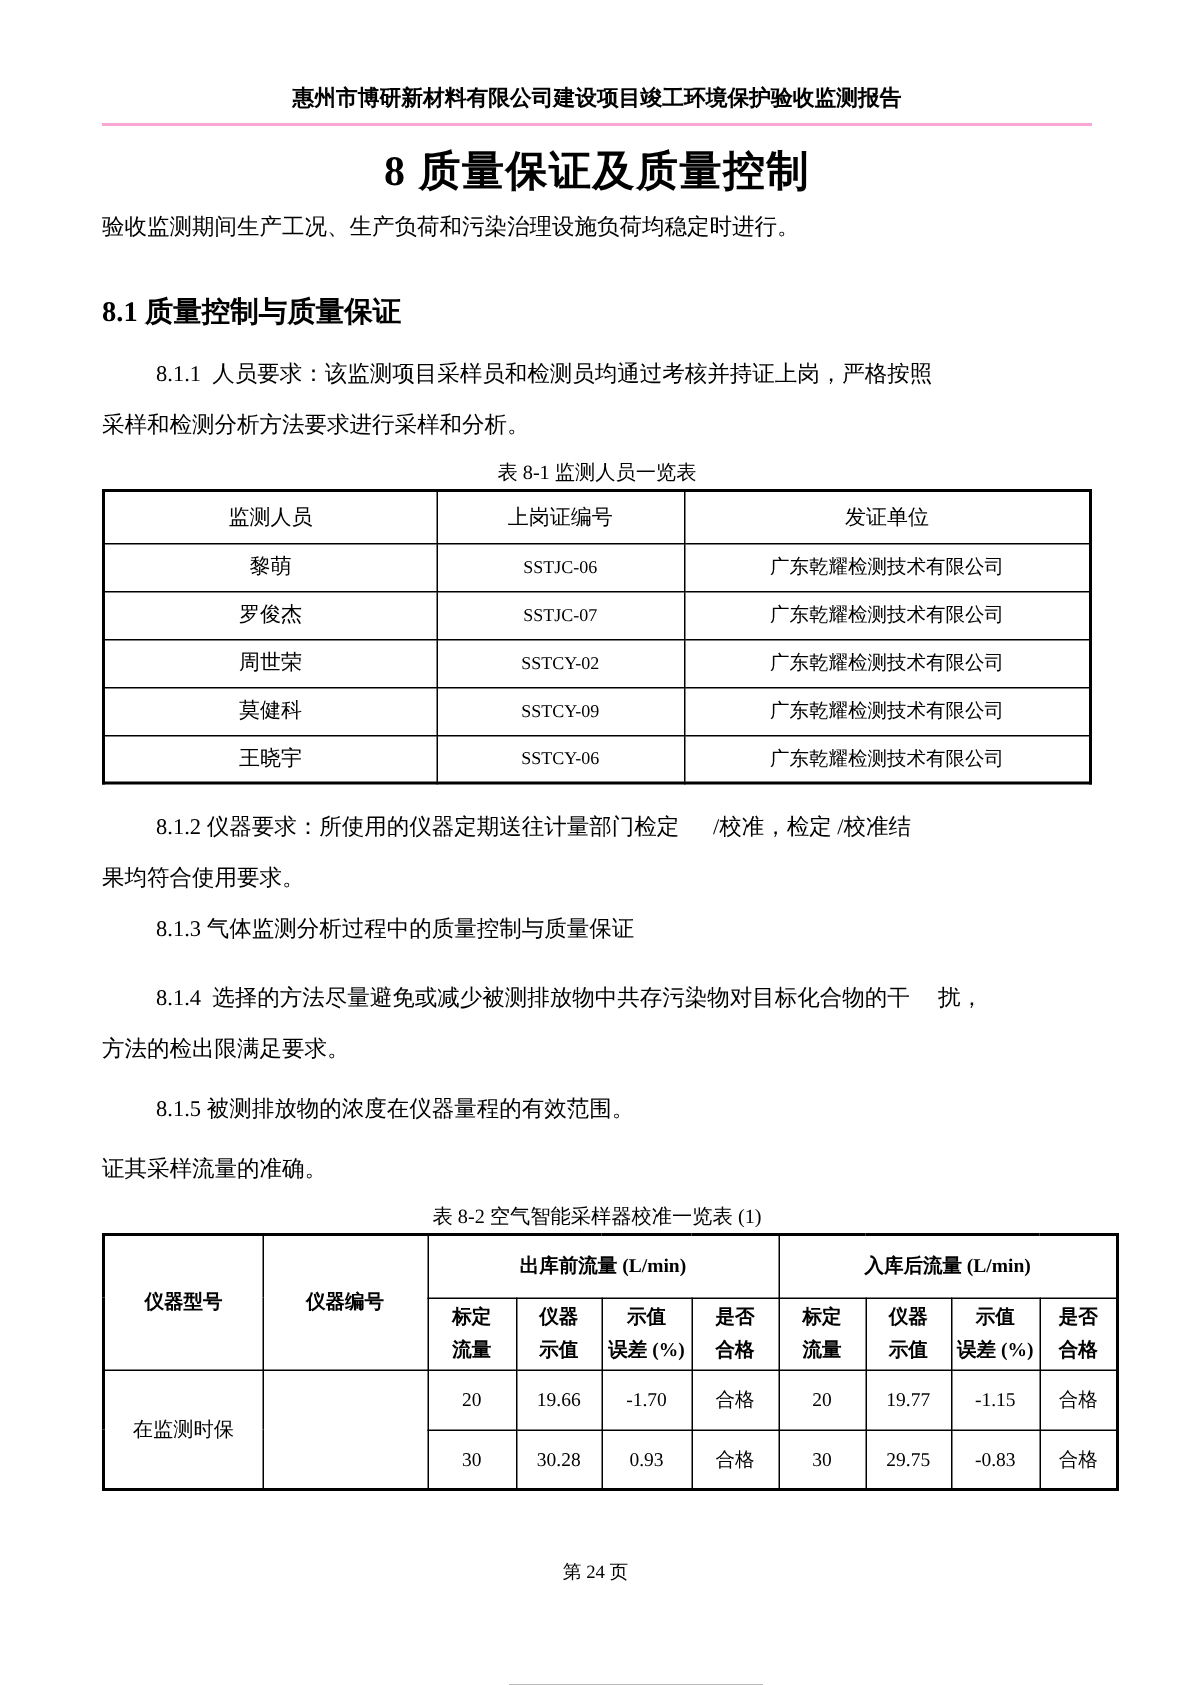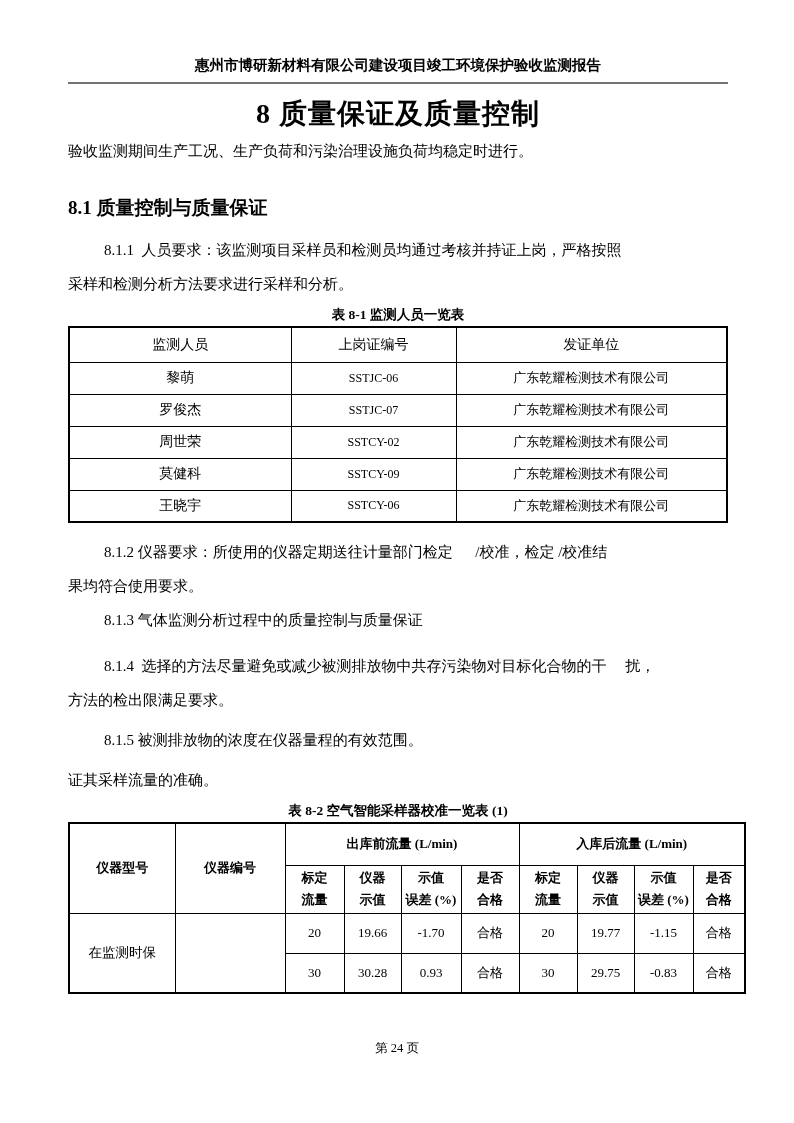--- a/index.html
+++ b/index.html
@@ -6,36 +6,36 @@
   html,body { background:#888; }
   .page {
     width:794px; height:1123px; background:#ffffff; color:#000;
     font-family:"Liberation Serif","DejaVu Serif",serif;
     position:relative; overflow:hidden;
     padding:50px 66px 0 68px;
   }
   
   .doc-header {
     text-align:center; font-size:14.5px; font-weight:bold;
-    padding-bottom:7px; border-bottom:2px solid #737373; margin-top:6px;
+    padding-bottom:7px; border-bottom:2px solid #f9a8d4; margin-top:6px;
   }
   
   .doc-title {
     text-align:center; font-size:28px; font-weight:bold;
     margin-top:11px; letter-spacing:1px;
   }
   .intro { font-size:15px; margin-top:9px; white-space:pre-wrap; }
   .section-heading { font-size:19px; font-weight:bold; margin-top:34px; }
   .para { font-size:15px; }
   .para .line { line-height:34px; white-space:pre-wrap; }
   .para .first { text-indent:2.4em; }
   .m-top-sm { margin-top:6px; }
   .m-top-md { margin-top:12px; }
   .table-caption {
-    text-align:center; font-size:13.5px; font-weight:bold; margin-top:5px;
+    text-align:center; font-size:13.5px; font-weight:normal; margin-top:5px;
   }
   table { border-collapse:collapse; table-layout:fixed; margin:2px auto 0 auto; }
   table, th, td { border:1px solid #000; }
   table { border-width:2px; }
   th, td { text-align:center; vertical-align:middle; font-weight:normal; }
   
   .t1 { width:658px; }
   .t1 th { height:35px; font-size:14px; }
   .t1 td { height:32px; }
   .t1 .name  { font-size:14px; }

